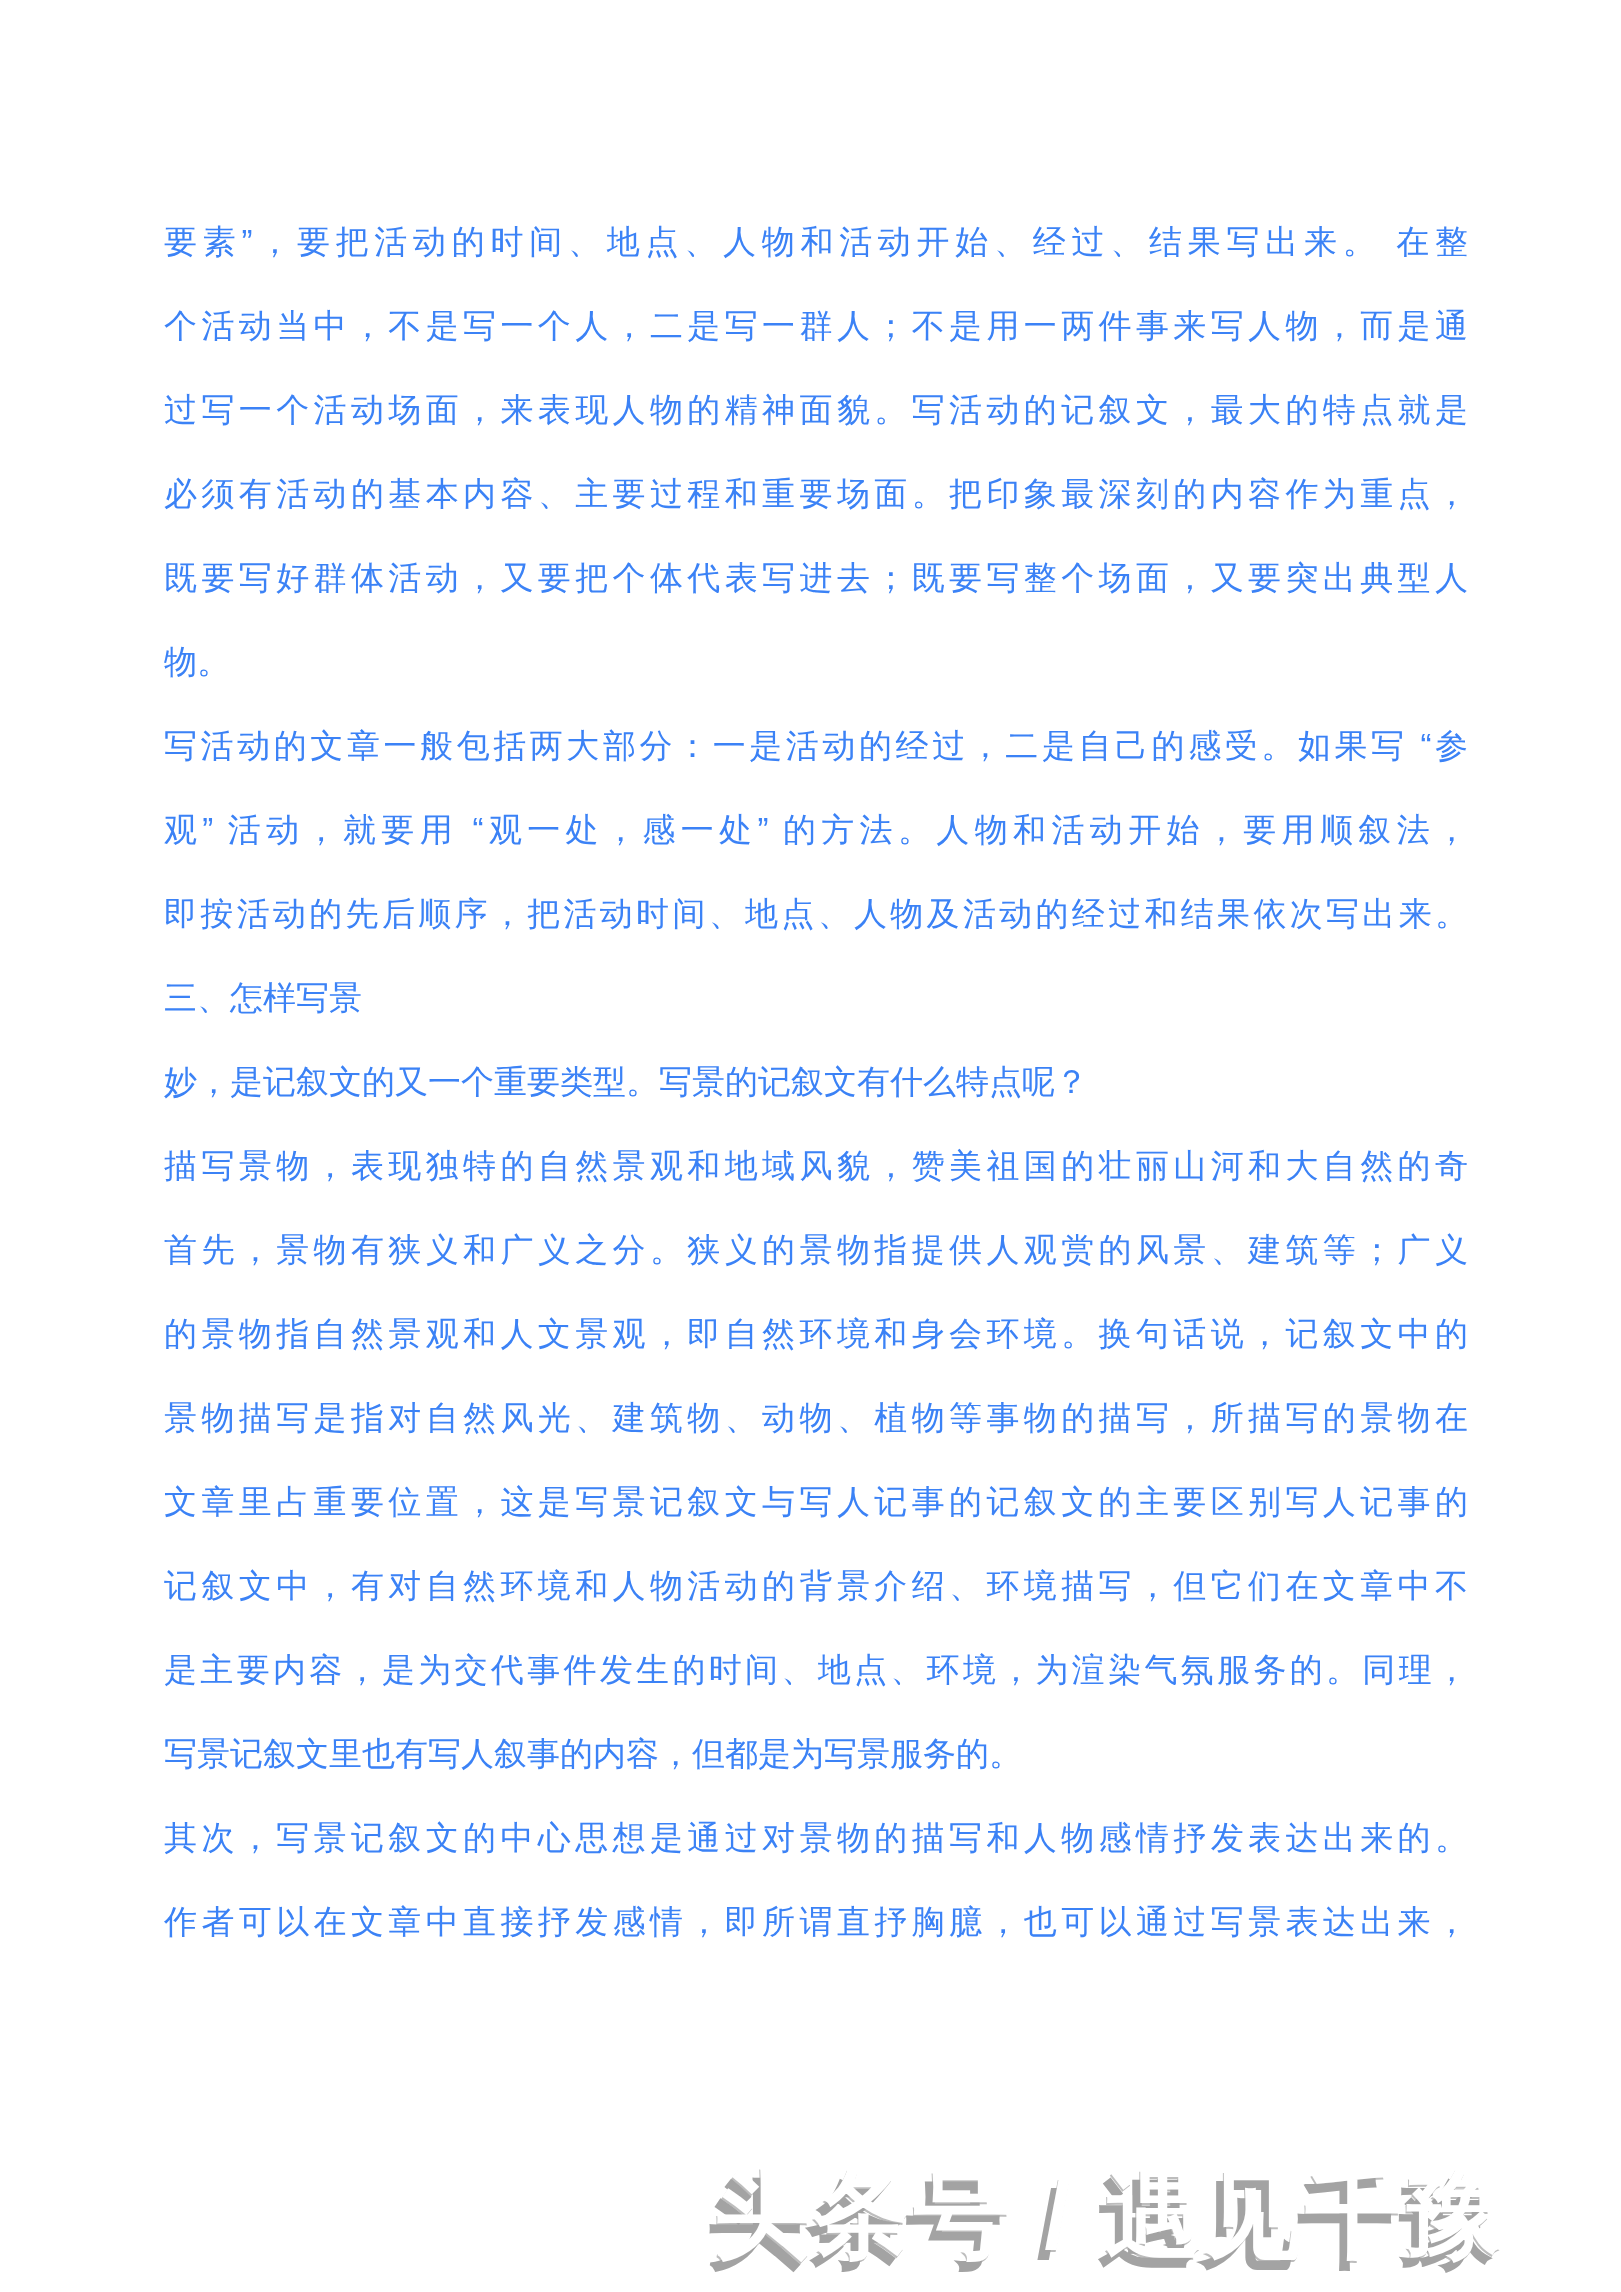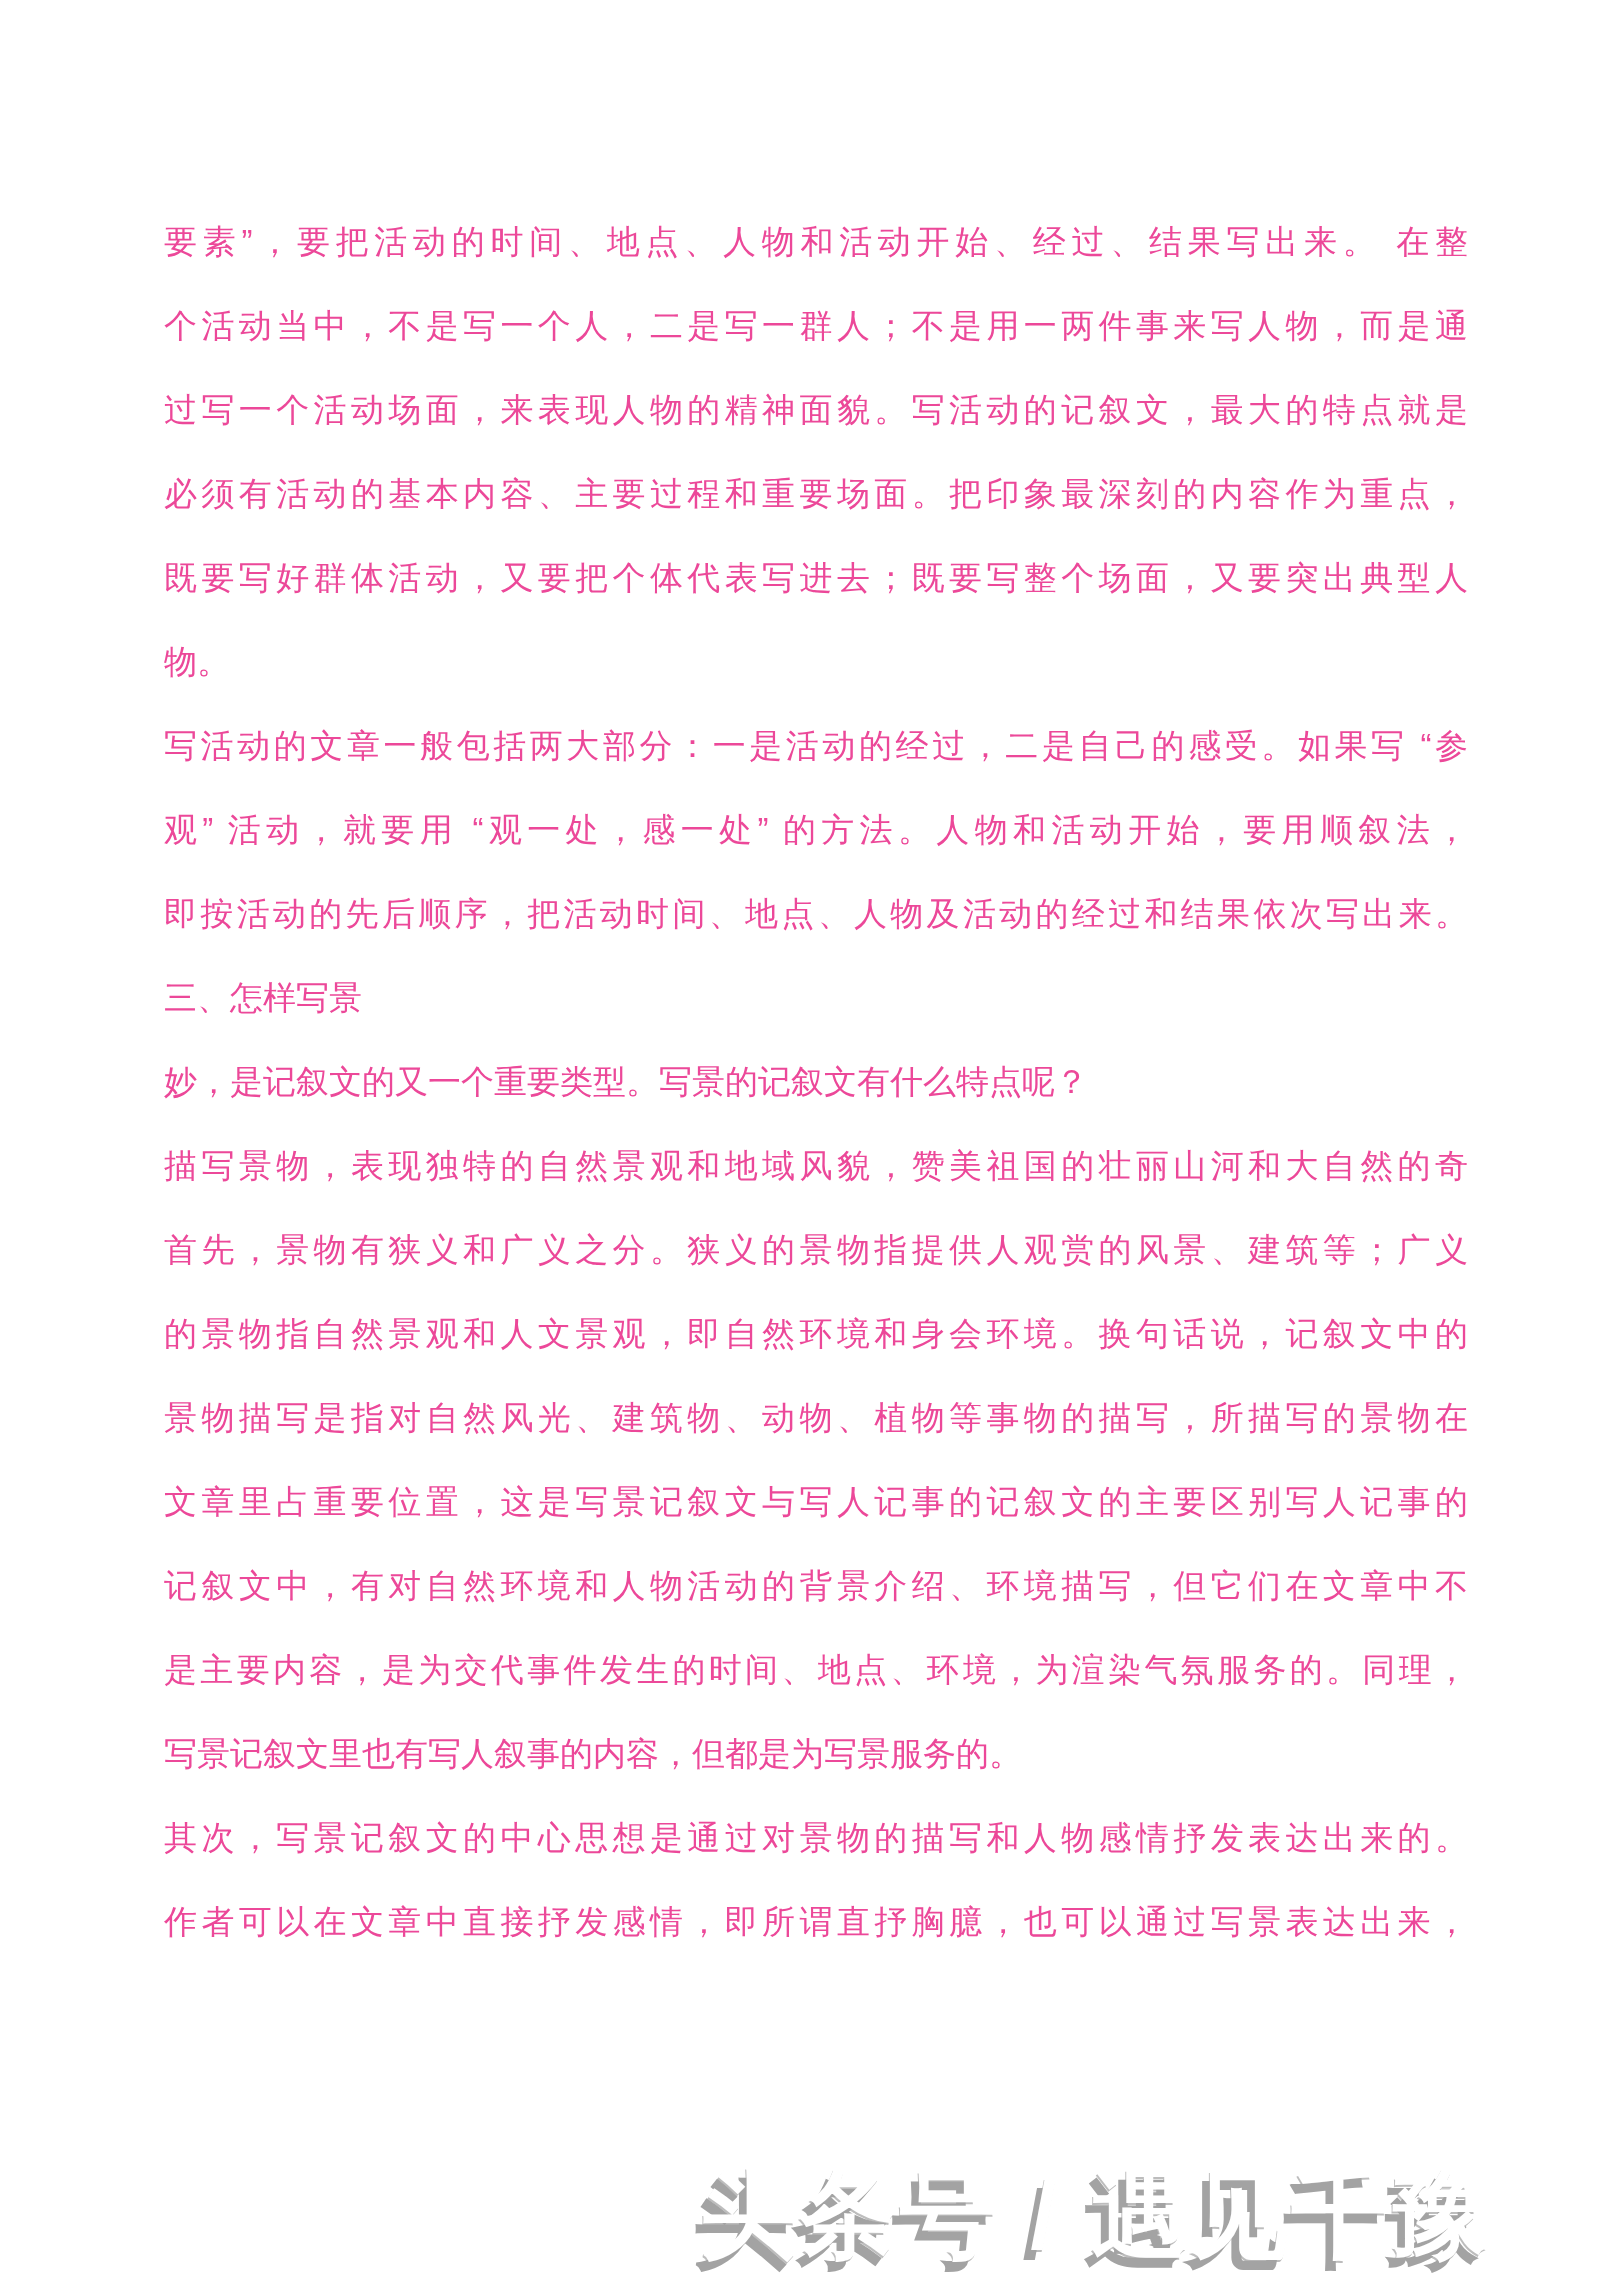--- a/index.html
+++ b/index.html
@@ -13,39 +13,39 @@
     height: 2293px;
     background: #ffffff;
     overflow: hidden;
     font-family: "Liberation Sans", "DejaVu Sans", sans-serif;
   }
   .doc-body {
     position: absolute;
     left: 164px;
     top: 200px;
     width: 1304px;
-    color: #ec4899;
+    color: #3b82f6;
     font-size: 33px;
     line-height: 84px;
   }
   .line {
     height: 84px;
     white-space: nowrap;
     text-align: justify;
     text-align-last: justify;
     text-justify: inter-character;
   }
   .line.short {
     text-align: left;
     text-align-last: left;
   }
   .watermark {
     position: absolute;
     top: 2152px;
-    right: 130px;
+    right: 116px;
     font-size: 96px;
     font-weight: bold;
     letter-spacing: 3.9px;
     white-space: nowrap;
     color: #ffffff;
     text-shadow: -7.8px 9.8px 0 #a3a3a3, -1px 2px 0 #bdbdbd;
   }
 </style>
 </head>
 <body>

